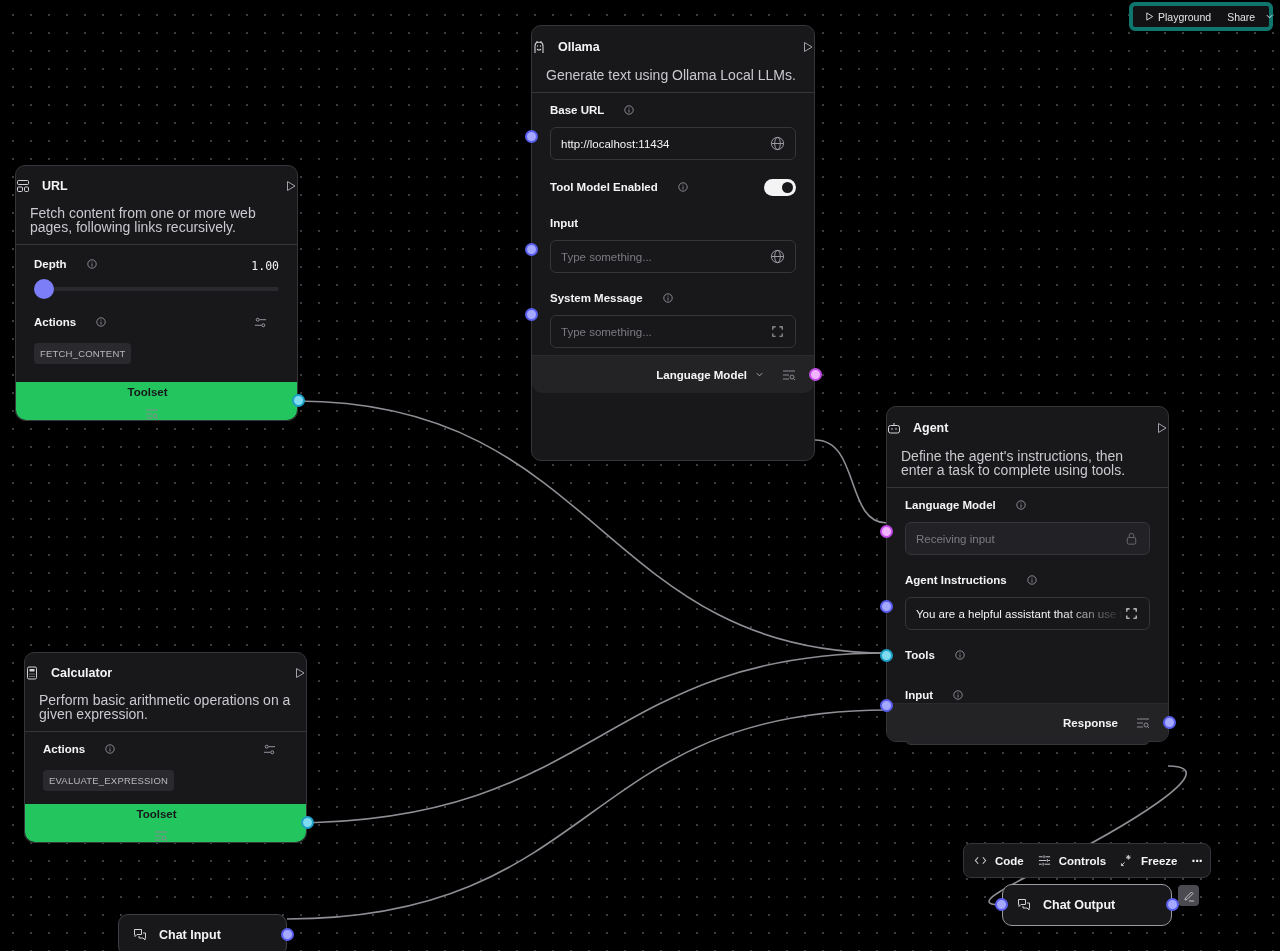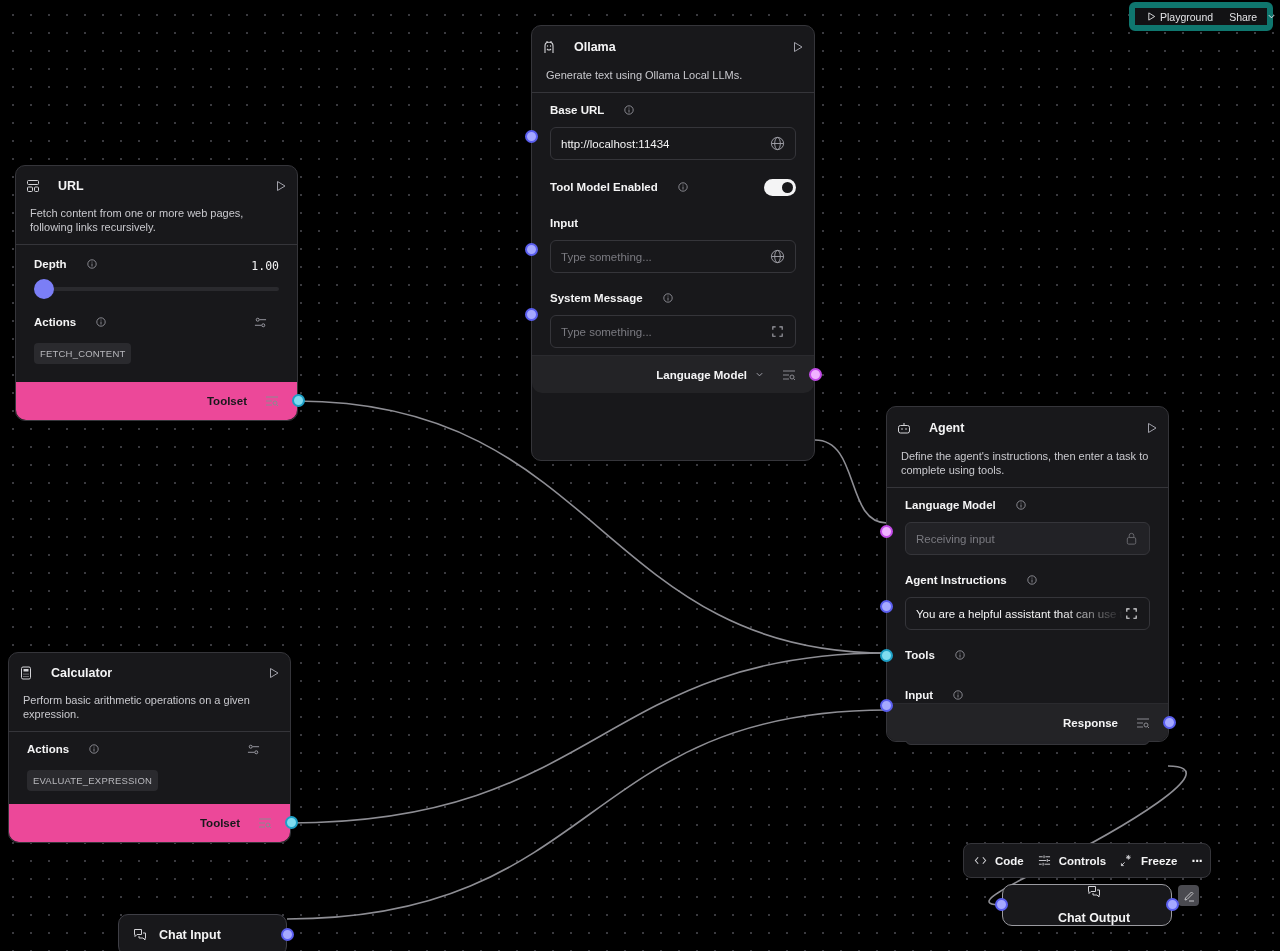--- a/index.html
+++ b/index.html
@@ -12,56 +12,56 @@
     font-family: "Liberation Sans", "DejaVu Sans", sans-serif;
     color: #f4f4f5;
     position: relative;
   }
   .edges { position: absolute; left: 0; top: 0; width: 1280px; height: 951px; pointer-events: none; }
   .edges path { fill: none; stroke: #8e8e94; stroke-width: 1.6; }
 
   
   .topbar {
     position: absolute; left: 1129px; top: 2px; width: 144px; height: 29px;
-    background: #121214; border: 6px solid #0f766e; border-radius: 6px;
+    background: #121214; border: 4px solid #0f766e; border-radius: 6px;
     display: flex; align-items: center; font-size: 10.5px; color: #e4e4e7;
   }
   .topbar .tb-btn { display: flex; align-items: center; gap: 4px; padding: 0 8px; height: 100%; cursor: pointer; }
   .topbar .tb-btn:first-child { padding-left: 12px; }
   .topbar svg { width: 9px; height: 9px; }
 
   
   .node {
     position: absolute; background: #18181b; border: 1px solid #35353a;
     border-radius: 10px; overflow: visible;
   }
-  .node-header { display: flex; align-items: center; padding: 0 10px; height: 40px; gap: 6px; }
+  .node-header { display: flex; align-items: center; padding: 0 0; height: 40px; }
   .node-header .n-icon { width: 14px; height: 14px; color: #d4d4d8; margin-right: 12px; }
   .node-header .n-title { font-size: 12.5px; font-weight: bold; color: #f4f4f5; flex: 1; }
   .node-header .run-icon { width: 12px; height: 12px; color: #a1a1aa; cursor: pointer; }
-  .node-desc { font-size: 11px; color: #c9c9ce; line-height: 14px; padding: 0 14px 10px 14px; }
+  .node-desc { font-size: 14px; color: #c9c9ce; line-height: 14px; padding: 0 14px 10px 14px; }
   .node-body { border-top: 1px solid #35353a; padding: 8px 18px 0 18px; position: relative; }
   .field-label { display: flex; align-items: center; gap: 20px; font-size: 11.5px; font-weight: bold; color: #f4f4f5; height: 18px; }
   .info-icon { width: 10px; height: 10px; color: #a1a1aa; }
   .input-box {
     margin-top: 8px; height: 33px; border: 1px solid #35353a; border-radius: 6px; background: #18181b;
     display: flex; align-items: center; padding: 0 10px; font-size: 11.5px; color: #f4f4f5;
   }
   .input-box.disabled { background: #222226; color: #7a7a80; }
   .input-box .val { flex: 1; white-space: nowrap; overflow: hidden; }
   .input-box .val.ph { color: #7a7a80; }
   .input-box .trail { width: 15px; height: 15px; color: #a1a1aa; flex: none; }
   .field { margin-bottom: 16px; position: relative; }
 
   .node-footer {
     height: 38px; display: flex; align-items: center; justify-content: flex-end; padding-right: 18px; gap: 10px;
     border-radius: 0 0 10px 10px; font-size: 11.5px; font-weight: bold; position: relative;
   }
   .node-footer.dark { background: #232326; color: #f4f4f5; border-top: 1px solid #2a2a2e; }
-  .node-footer.light { background: #ec4899; color: #18181b; }
+  .node-footer.light { background: #22c55e; color: #18181b; flex-direction: column; }
   .footer-icon { width: 14px; height: 12px; color: #8a8a90; }
 
   .handle {
     position: absolute; width: 13px; height: 13px; border-radius: 50%;
     border: 2px solid; cursor: crosshair; z-index: 5;
   }
   .h-blue { background: #a5a8ff; border-color: #5b5ff0; }
   .h-pink { background: #f0b3ff; border-color: #c34be8; }
   .h-cyan { background: #7fdcf0; border-color: #1ea0c7; }
 
@@ -268,21 +268,21 @@
     <span>Toolset</span>
     <svg class="footer-icon" viewBox="0 0 14 12" style="margin-left:8px;">
         <path d="M1 2 H13 M1 6 H7 M1 10 H7" stroke="currentColor" stroke-width="1"></path>
         <circle cx="10" cy="8" r="2" fill="none" stroke="currentColor" stroke-width="1"></circle>
         <path d="M11.5 9.5 L13 11" stroke="currentColor" stroke-width="1"></path>
       </svg>
     <div class="handle h-cyan" style="right:-8px; top:12px;"></div>
   </div>
 </div>
 
-<div class="node" style="left:8px; top:652px; width:283px; height:191px;">
+<div class="node" style="left:24px; top:652px; width:283px; height:191px;">
   <div class="node-header">
     <svg class="n-icon" viewBox="0 0 14 14">
         <rect x="2.5" y="1" width="9" height="12" rx="1.5" fill="none" stroke="currentColor" stroke-width="1"></rect>
         <rect x="4.5" y="3" width="5" height="2.5" fill="currentColor"></rect>
         <circle cx="5" cy="8" r="0.6" fill="currentColor"></circle>
         <circle cx="7" cy="8" r="0.6" fill="currentColor"></circle>
         <circle cx="9" cy="8" r="0.6" fill="currentColor"></circle>
         <circle cx="5" cy="10.5" r="0.6" fill="currentColor"></circle>
         <circle cx="7" cy="10.5" r="0.6" fill="currentColor"></circle>
         <circle cx="9" cy="10.5" r="0.6" fill="currentColor"></circle>
@@ -442,21 +442,21 @@
     <svg viewBox="0 0 14 14">
         <path d="M9 1 V6 M6.5 3.5 H11.5 M7.3 1.8 L10.7 5.2 M10.7 1.8 L7.3 5.2 M1.5 12.5 L5 9 M1.5 12.5 H4 M1.5 12.5 V10" fill="none" stroke="currentColor" stroke-width="1"></path>
       </svg>
     <span>Freeze</span>
   </div>
   <div class="tool">
     <span style="font-size:14px; letter-spacing:-1px;">···</span>
   </div>
 </div>
 
-<div class="pill-node" style="left:1002px; top:884px; width:170px; height:42px; border:1.5px solid #9a9aa0;flex-direction:column;">
+<div class="pill-node" style="left:1002px; top:884px; width:170px; height:42px; border:1.5px solid #9a9aa0;">
   <svg class="n-icon" viewBox="0 0 14 14">
       <path d="M1.5 1.5 H8.5 V6.5 H4 L2 8.5 V6.5 H1.5 Z" fill="none" stroke="currentColor" stroke-width="1"></path>
       <path d="M10 5 H12.5 V10 H12 V12 L10 10 H6 V8" fill="none" stroke="currentColor" stroke-width="1"></path>
     </svg>
   <span>Chat Output</span>
   <div class="handle h-blue" style="left:-8px; top:13px;"></div>
   <div class="handle h-blue" style="right:-8px; top:13px;"></div>
 </div>
 <div class="edit-btn">
   <svg viewBox="0 0 12 12">

